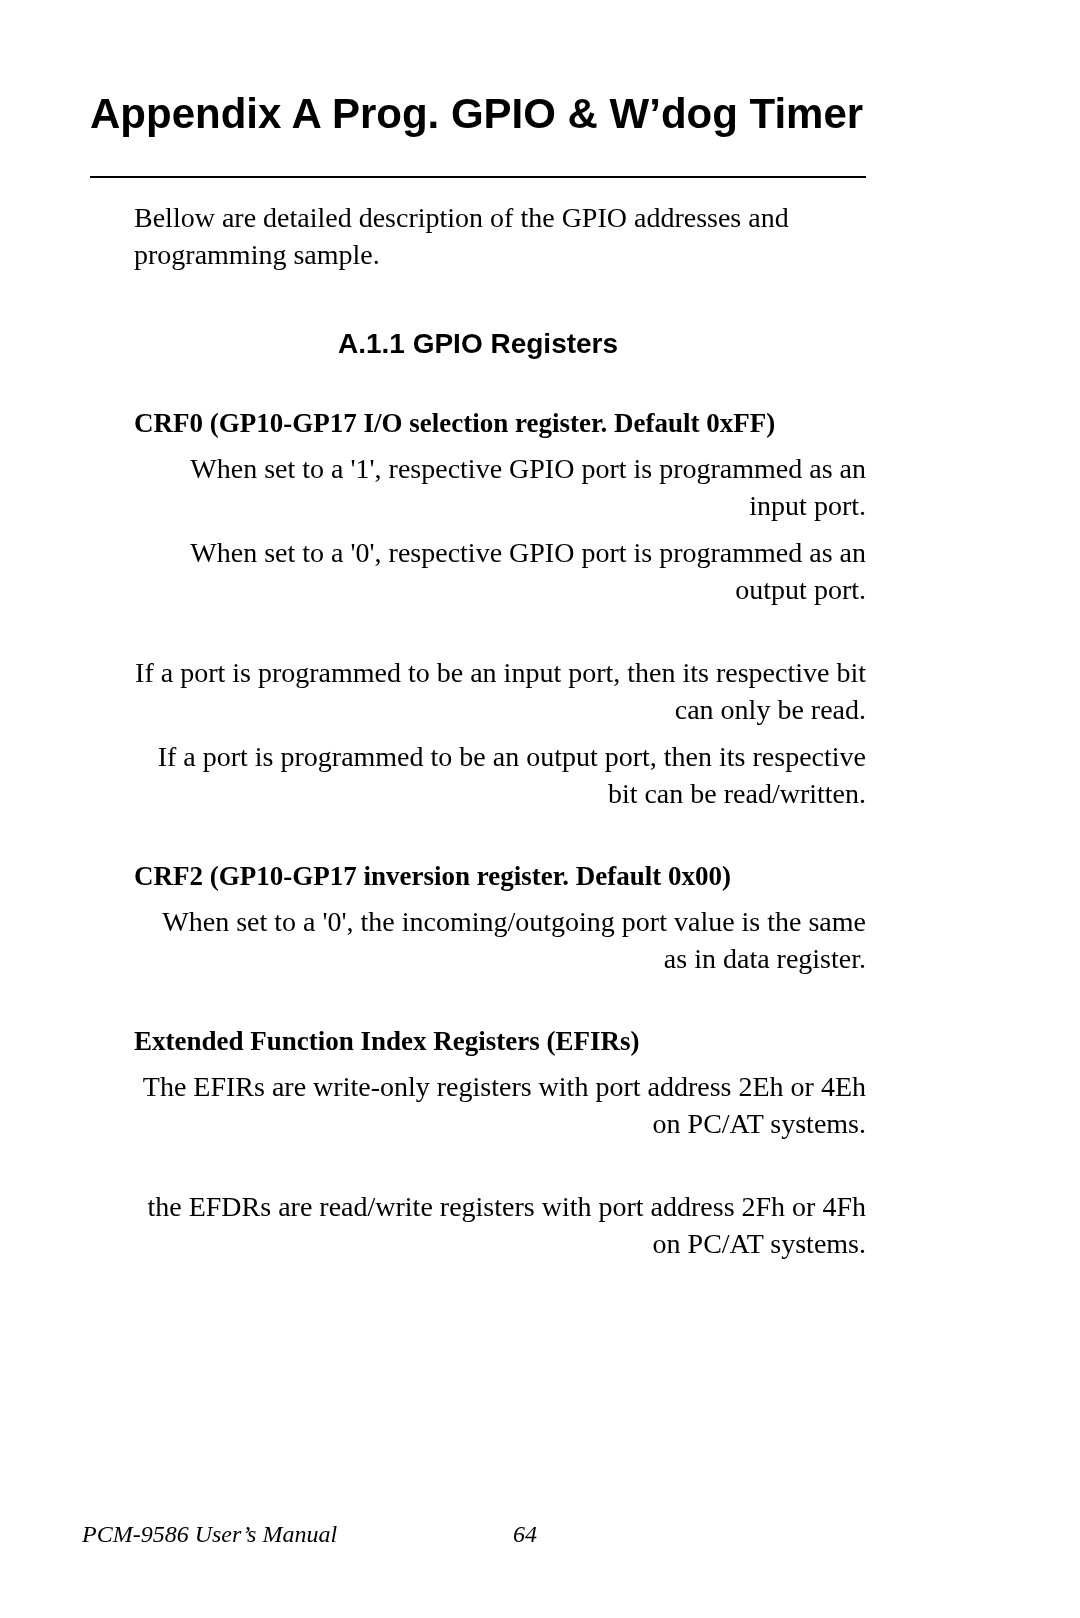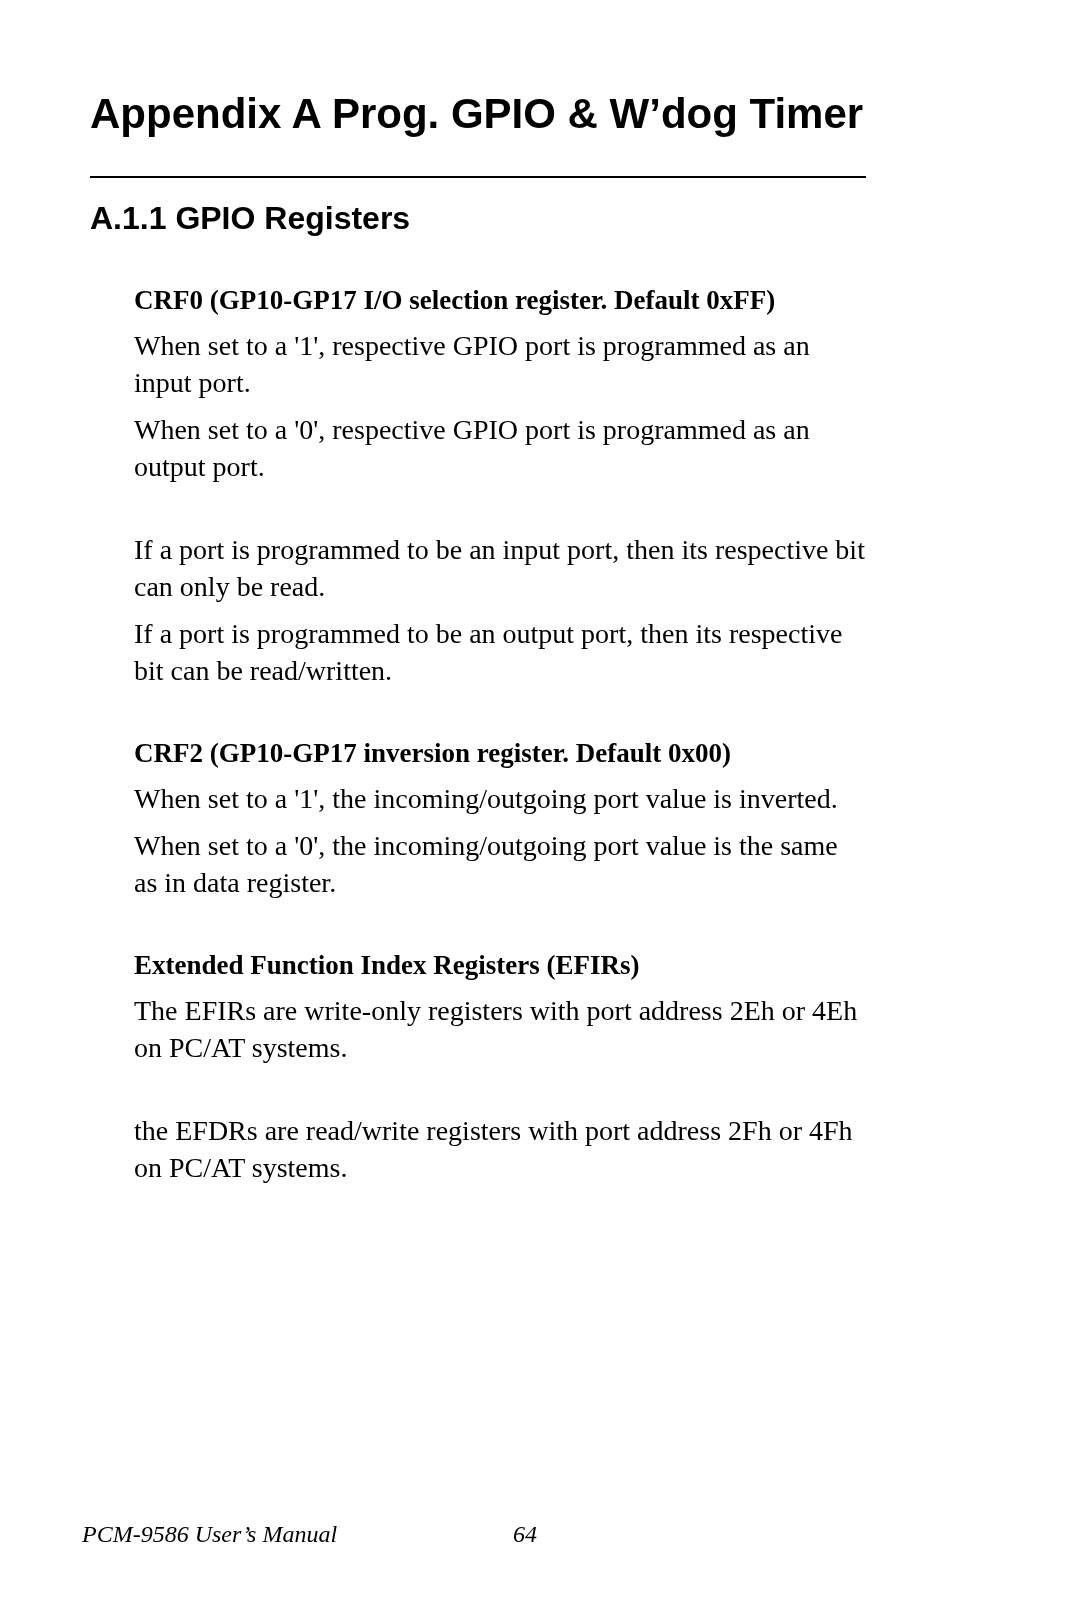--- a/index.html
+++ b/index.html
@@ -36,39 +36,41 @@
     margin: 0 0 22px 0;
   }
   .intro {
     font-size: 28px;
     line-height: 1.32;
     margin: 0 0 54px 44px;
   }
   .h3 {
     font-family: Arial, Helvetica, sans-serif;
     font-weight: 700;
-    font-size: 32px;
+    font-size: 28px;
     margin: 0 0 46px 0;
+    text-align: center;
   }
   .reg-block {
     margin: 0 0 46px 44px;
   }
   .reg-title {
     font-weight: 700;
     font-size: 27px;
     line-height: 1.3;
     margin: 0 0 10px 0;
   }
   .reg-title.nudge {
     margin-left: 8px;
   }
   .body {
     font-size: 28px;
     line-height: 1.32;
     margin: 0 0 10px 0;
+    text-align: right;
   }
   .footer {
     position: absolute;
     left: 82px;
     bottom: 70px;
     font-style: italic;
     font-size: 24px;
   }
   .footer .pn {
     display: inline-block;
@@ -77,39 +79,39 @@
 </style>
 </head>
 <body>
 
 <div class="page">
 
   <h1 class="h1">Appendix A  Prog. GPIO &amp; W’dog Timer</h1>
 
   <hr class="rule">
 
+  <p class="intro">Bellow are detailed description of the GPIO addresses and programming sample.</p>
 
   <h3 class="h3">
     <span>A.1.1</span>&nbsp;<span>GPIO Registers</span>
   </h3>
 
   <div class="reg-block">
     <p class="reg-title">CRF0 (GP10-GP17 I/O selection register. Default 0xFF)</p>
     <p class="body">When set to a '1', respective GPIO port is programmed as an input port.</p>
     <p class="body">When set to a '0', respective GPIO port is programmed as an output port.</p>
   </div>
 
   <div class="reg-block">
     <p class="body">If a port is programmed to be an input port, then its respective bit can only be read.</p>
     <p class="body">If a port is programmed to be an output port, then its respective bit can be read/written.</p>
   </div>
 
   <div class="reg-block">
     <p class="reg-title">CRF2 (GP10-GP17 inversion register. Default 0x00)</p>
-    <p class="body">When set to a '1', the incoming/outgoing port value is inverted.</p>
     <p class="body">When set to a '0', the incoming/outgoing port value is the same as in data register.</p>
   </div>
 
   <div class="reg-block">
     <p class="reg-title">Extended Function Index Registers (EFIRs)</p>
     <p class="body">The EFIRs are write-only registers with port address 2Eh or 4Eh on PC/AT systems.</p>
   </div>
 
   <div class="reg-block">
     <p class="body">the EFDRs are read/write registers with port address 2Fh or 4Fh on PC/AT systems.</p>

